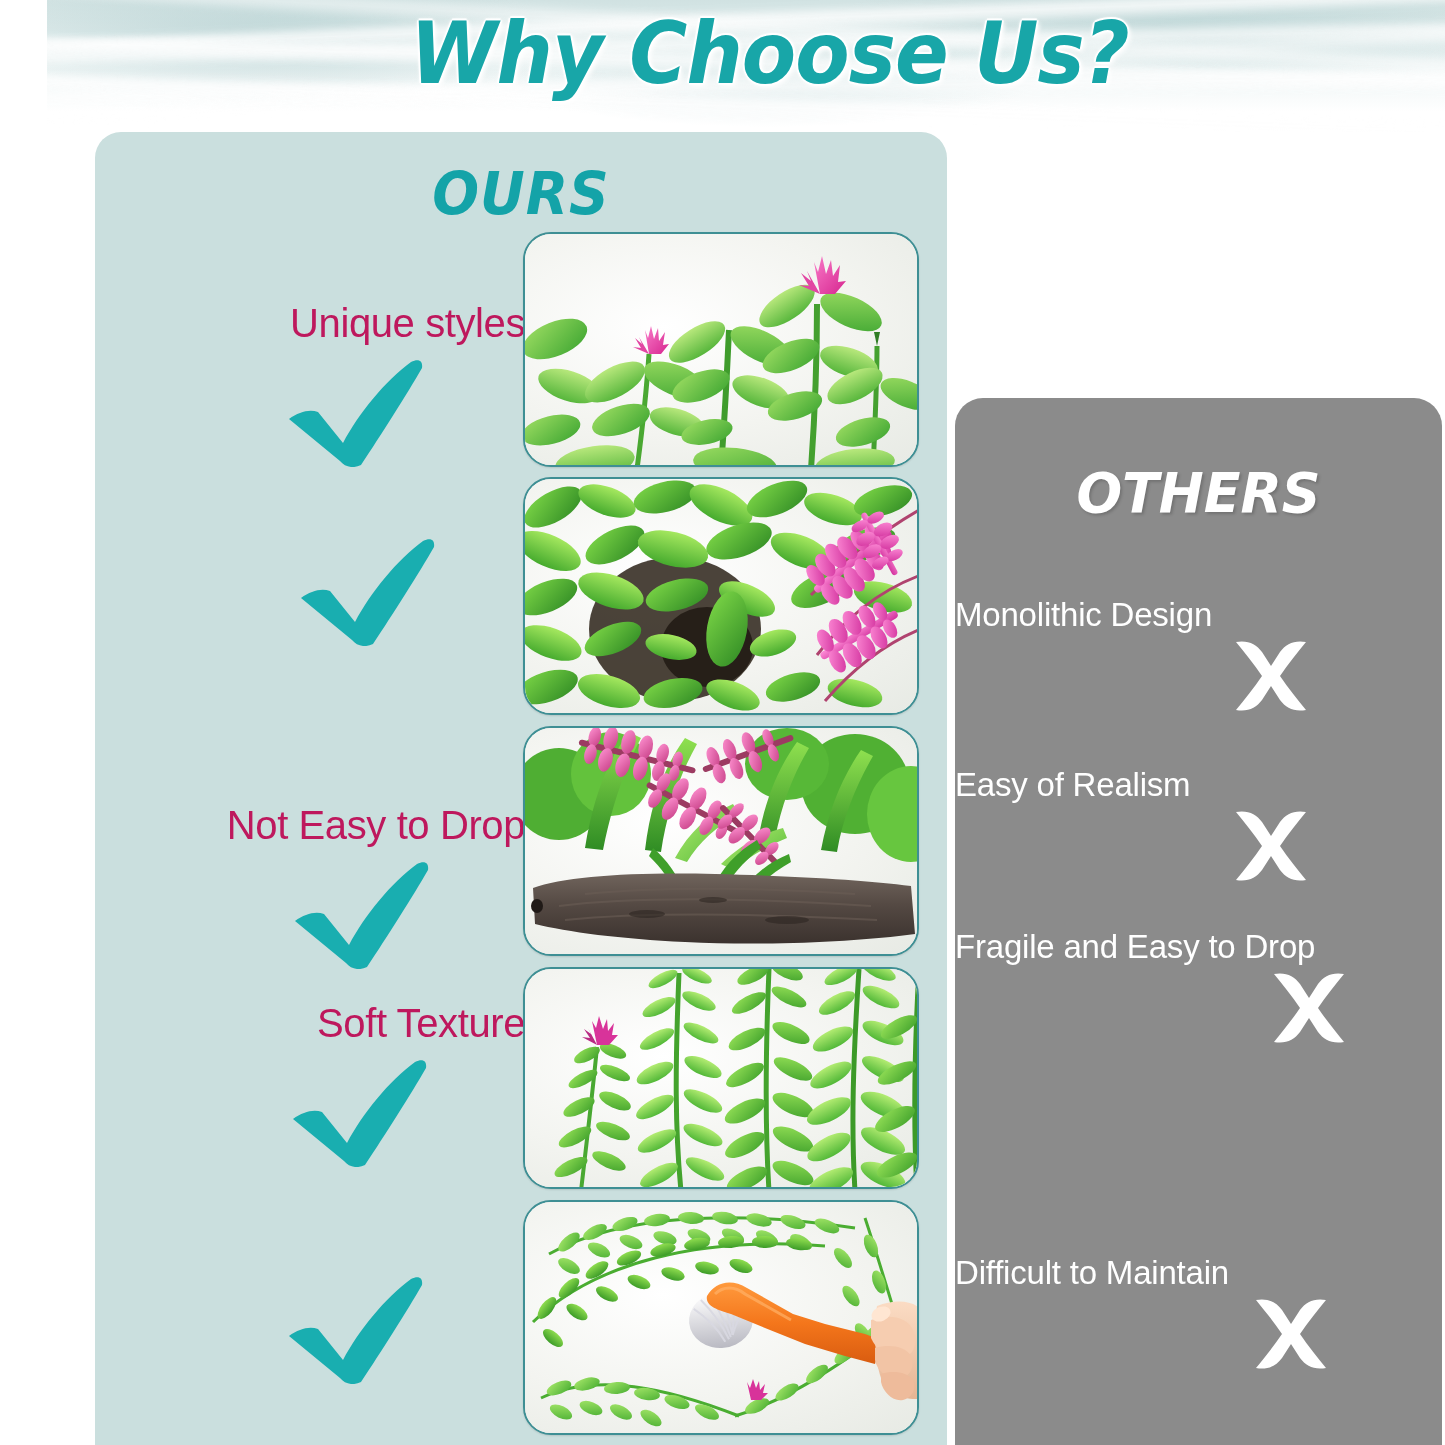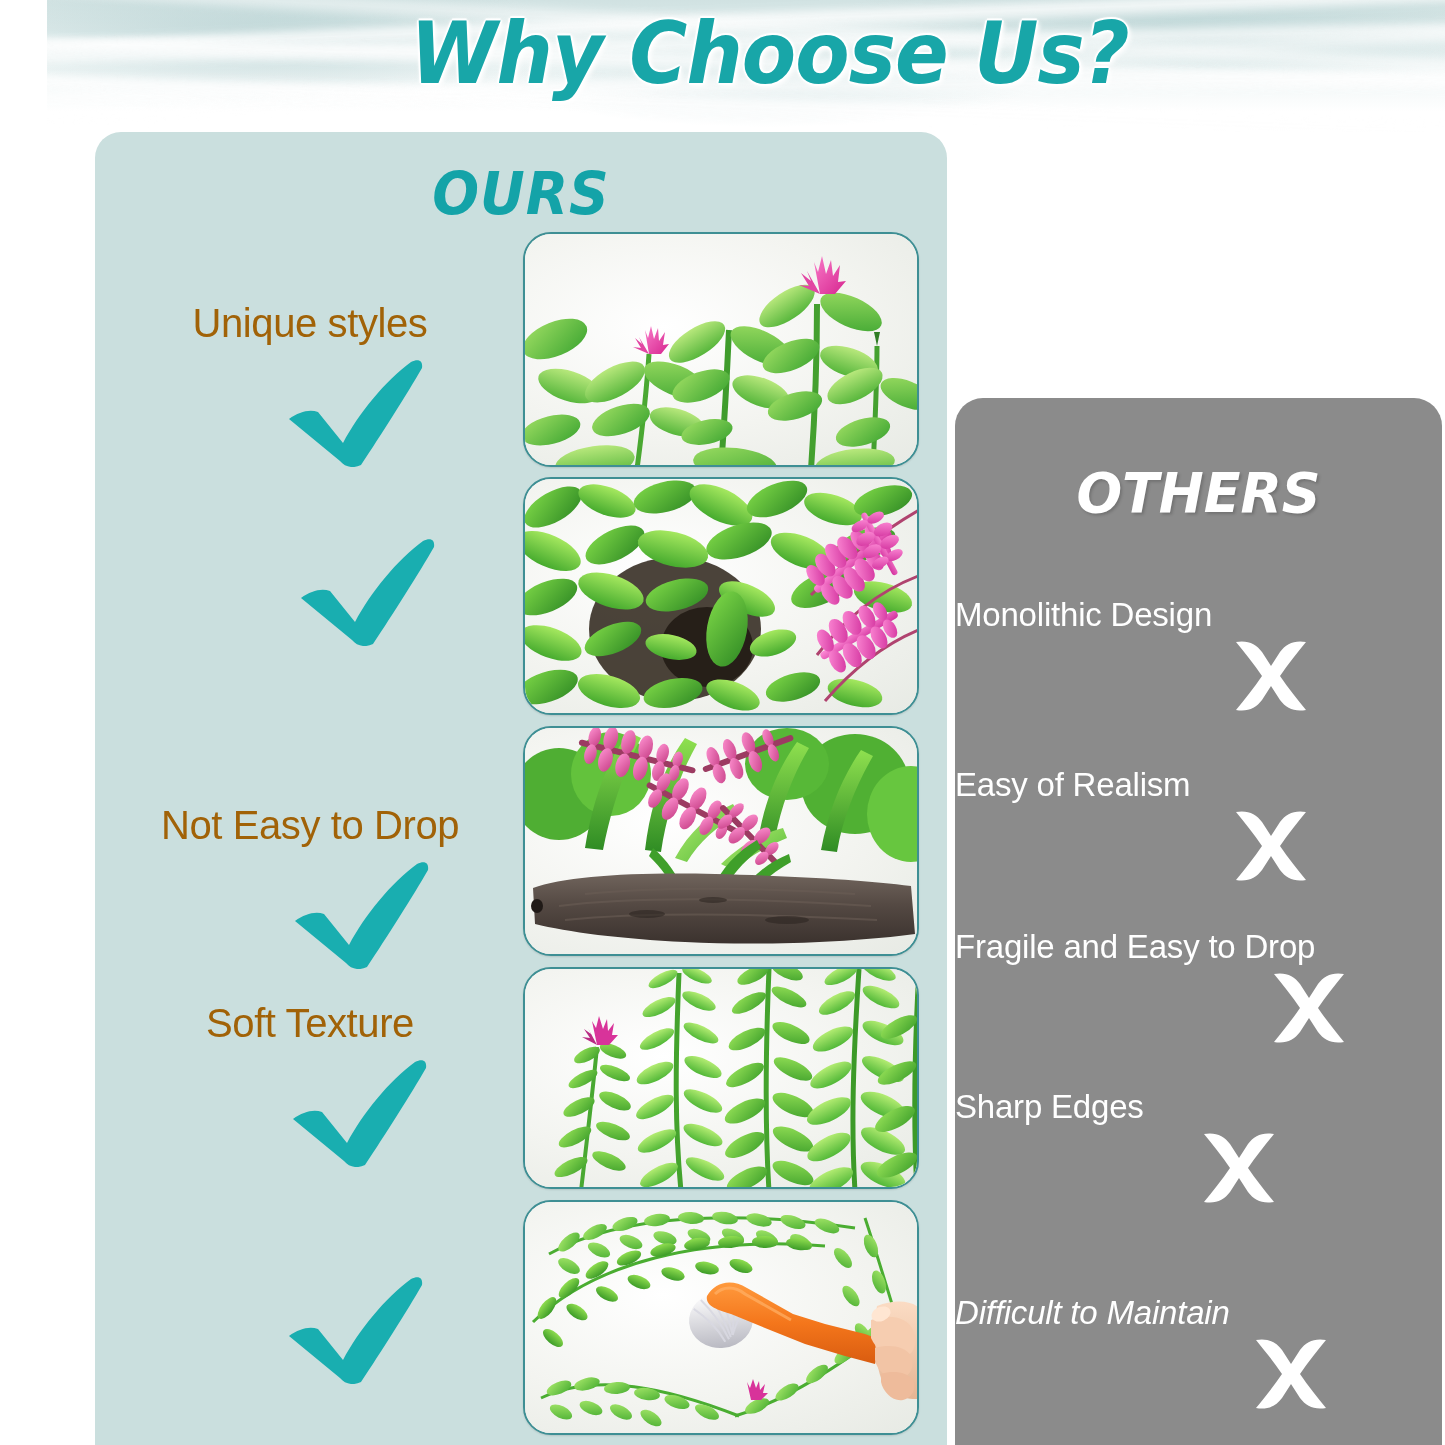--- a/index.html
+++ b/index.html
@@ -76,23 +76,24 @@
     font-weight: 700; font-style: italic;
     font-size: 58px; letter-spacing: 1px;
     color: #14A3A8;
     transform: scaleX(0.95);
   }
 
   
   .ours-feature { position: absolute; left: 0; width: 430px; text-align: center; }
   .ours-feature .flabel {
     font-family: "Liberation Sans", sans-serif;
-    font-size: 40px; font-weight: 400; color: #a16207;
+    font-size: 40px; font-weight: 400; color: #be185d;
     line-height: 1.17; letter-spacing: -0.4px;
     white-space: pre-line;
+    text-align: right;
   }
   .check-wrap { margin-top: 6px; display:flex; justify-content:center; }
   .check-wrap svg { display:block; }
 
   
   .photo {
     position: absolute;
     border-radius: 28px;
     border: 2px solid #3E8F94;
     overflow: hidden;
@@ -757,30 +758,22 @@
 
     <div class="others-item" style="top:530px;">
       <div class="olabel">Fragile and Easy to Drop</div>
       <div class="x-wrap" style="transform:translateX(110px);">
         <svg width="86" height="80" viewBox="0 0 86 80">
           <path d="M8 6 C20 4 28 8 34 16 L43 30 L52 16 C58 8 66 4 78 6 C70 16 60 28 52 40 C60 52 70 64 78 74 C66 76 58 72 52 64 L43 50 L34 64 C28 72 20 76 8 74 C16 64 26 52 34 40 C26 28 16 16 8 6 Z" fill="#ffffff"></path>
         </svg>
       </div>
     </div>
 
-    <div class="others-item" style="top:690px;">
-      <div class="olabel">Sharp Edges</div>
-      <div class="x-wrap" style="transform:translateX(40px);">
-        <svg width="86" height="80" viewBox="0 0 86 80">
-          <path d="M8 6 C20 4 28 8 34 16 L43 30 L52 16 C58 8 66 4 78 6 C70 16 60 28 52 40 C60 52 70 64 78 74 C66 76 58 72 52 64 L43 50 L34 64 C28 72 20 76 8 74 C16 64 26 52 34 40 C26 28 16 16 8 6 Z" fill="#ffffff"></path>
-        </svg>
-      </div>
-    </div>
-
-    <div class="others-item" style="top:896px;font-style:italic;">
+
+    <div class="others-item" style="top:856px;">
       <div class="olabel">Difficult to Maintain</div>
       <div class="x-wrap" style="transform:translateX(92px);">
         <svg width="86" height="80" viewBox="0 0 86 80">
           <path d="M8 6 C20 4 28 8 34 16 L43 30 L52 16 C58 8 66 4 78 6 C70 16 60 28 52 40 C60 52 70 64 78 74 C66 76 58 72 52 64 L43 50 L34 64 C28 72 20 76 8 74 C16 64 26 52 34 40 C26 28 16 16 8 6 Z" fill="#ffffff"></path>
         </svg>
       </div>
     </div>
 
   </div>
 

